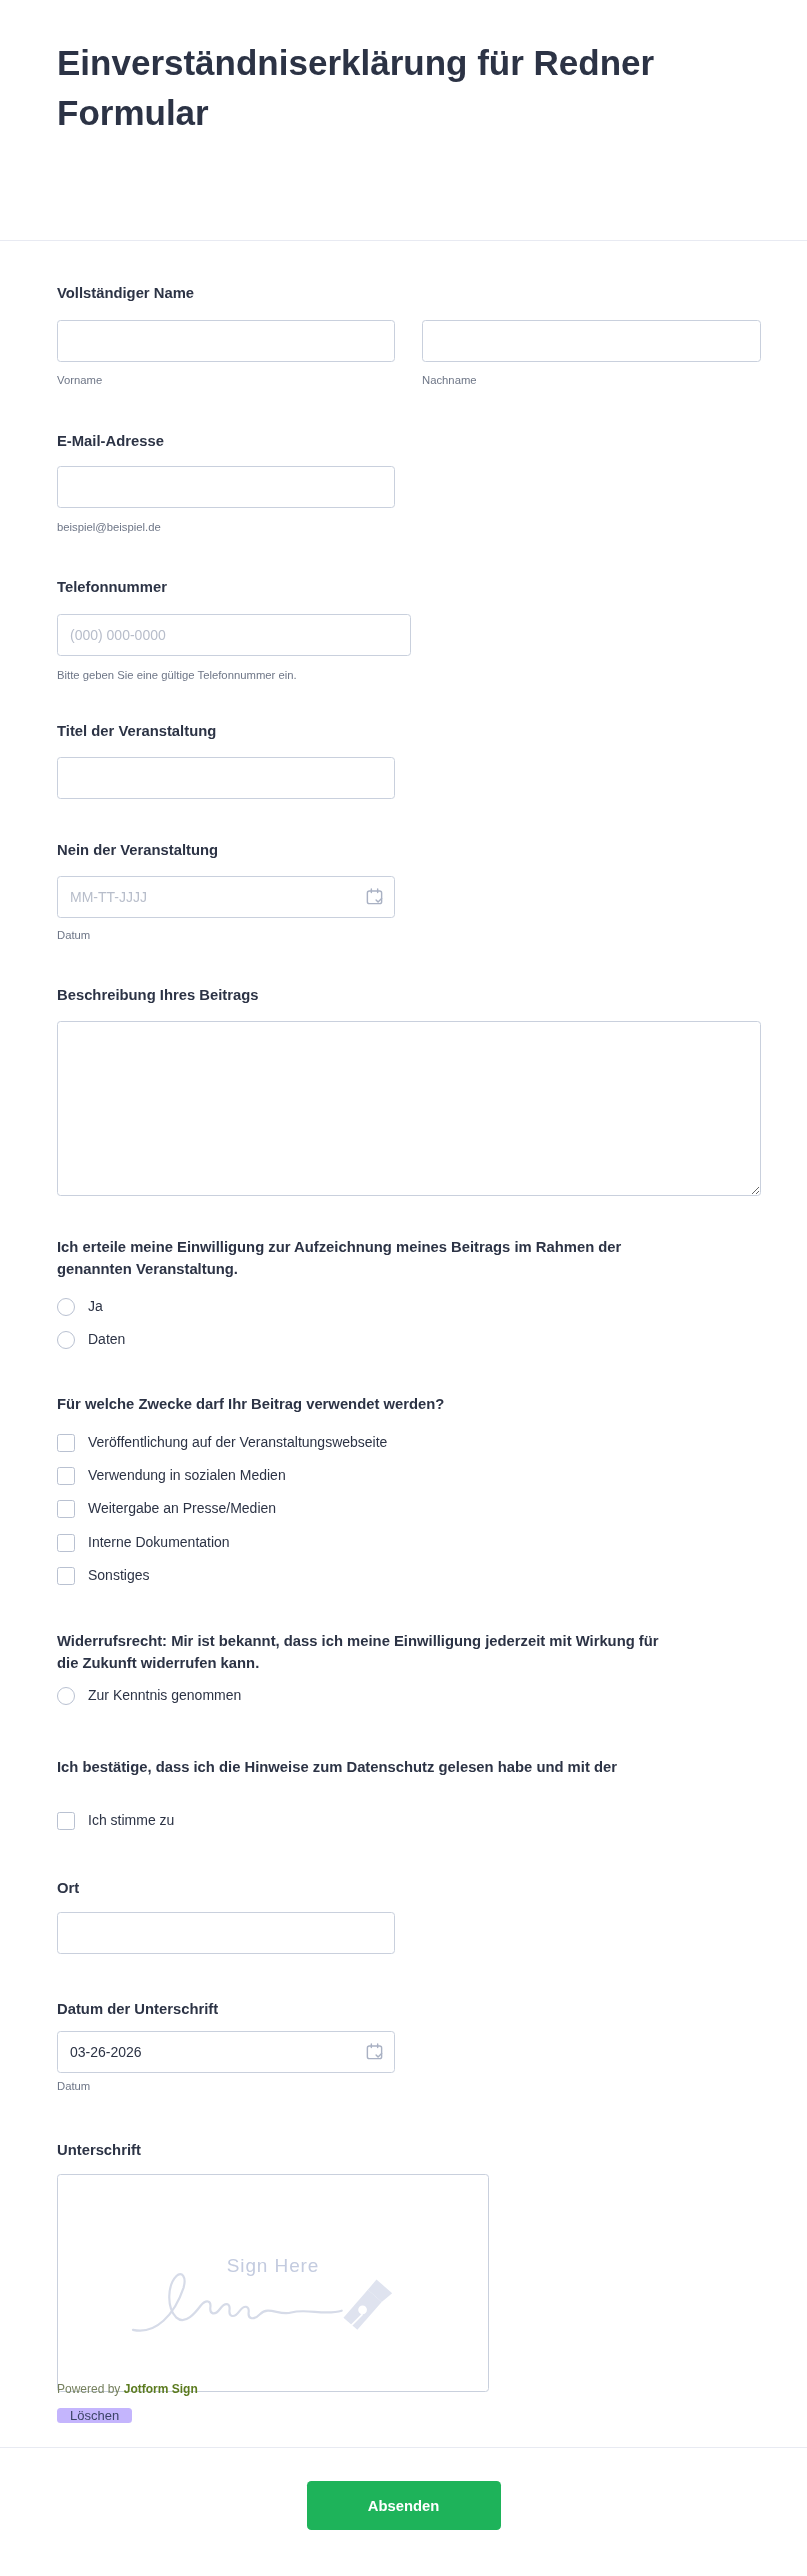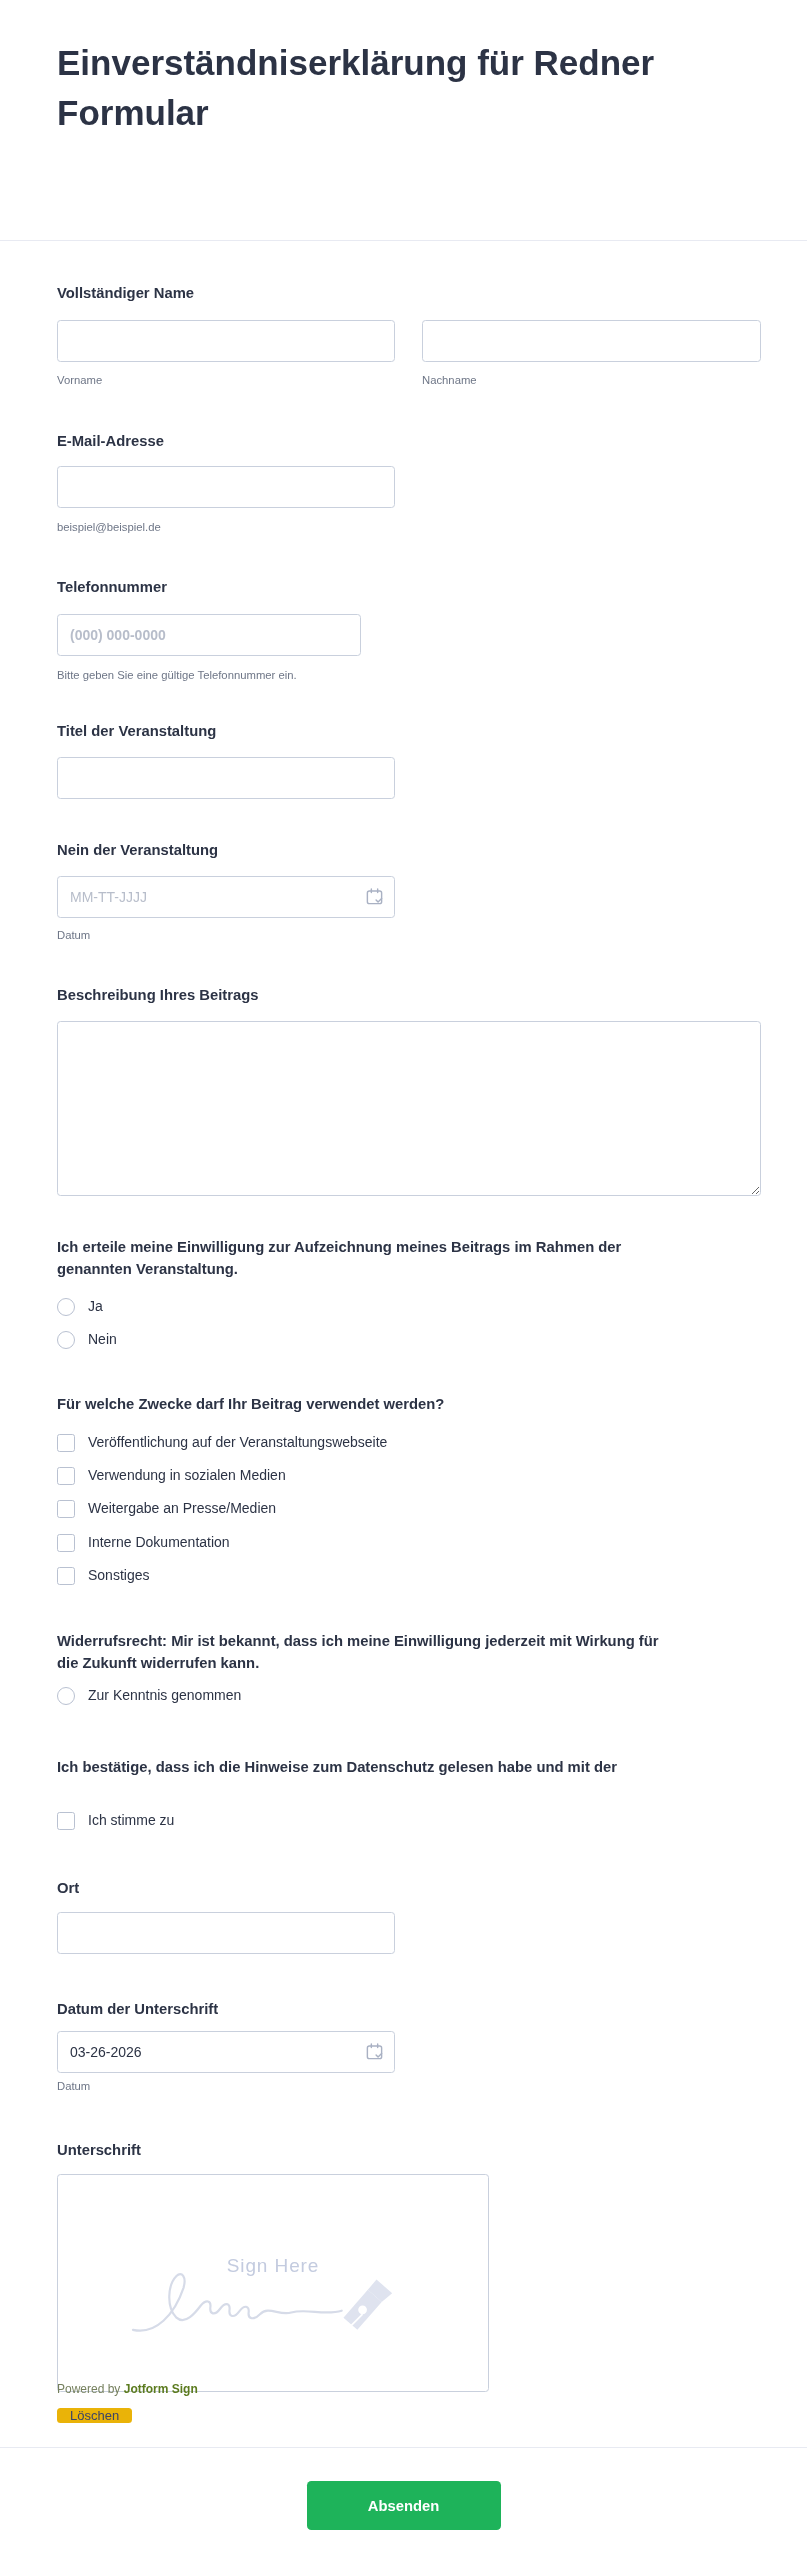--- a/index.html
+++ b/index.html
@@ -52,21 +52,21 @@
   }
   .sig-art { position:absolute; top:87px; left:50%; transform:translateX(-50%); }
   .footer-row {
     position:absolute; display:flex; align-items:flex-start; justify-content:flex-end;
     gap:12px;
     flex-direction:column;
   }
   .powered { font-size:12px; color:#76805e; }
   .powered b { color:#5c7b1f; font-weight:700; }
   .chip {
-    height:26px; padding:0 13px; background:#eab308; border:none; border-radius:3.5px;
+    height:26px; padding:0 13px; background:#c4b5fd; border:none; border-radius:3.5px;
     font-family:"Liberation Sans", sans-serif; font-size:13px; color:#3c4468;
     display:flex; align-items:center; cursor:pointer;
   }
   .submit-btn {
     position:absolute; left:50%; transform:translateX(-50%);
     width:194px; height:49px; background:#1eb35a; border:none; border-radius:4.3px;
     color:#ffffff; font-family:"Liberation Sans", sans-serif;
     font-size:14.8px; font-weight:700; cursor:pointer;
   }
 </style>
@@ -87,21 +87,21 @@
   <input class="tinput" style="top: 320px; left: 57px; width: 338px;" type="text" value="">
   <input class="tinput" style="top: 320px; left: 422px; width: 339px;" type="text" value="">
   <div class="abs sublabel" style="top:373px;">Vorname</div>
   <div class="sublabel" style="position:absolute; left:422px; top:373px;">Nachname</div>
 
   <div class="abs qlabel" style="top:431px;">E-Mail-Adresse</div>
   <input class="tinput" style="top: 466px; left: 57px; width: 338px;" type="text" value="">
   <div class="abs sublabel" style="top:520px;">beispiel@beispiel.de</div>
 
   <div class="abs qlabel" style="top:577px;">Telefonnummer</div>
-  <input class="tinput" style="top: 614px; left: 57px; width: 304px; font-weight: bold;" type="text" placeholder="(000) 000-0000">
+  <input class="tinput" style="top: 614px; left: 57px; width: 354px;" type="text" placeholder="(000) 000-0000">
   <div class="abs sublabel" style="top:668px;">Bitte geben Sie eine gültige Telefonnummer ein.</div>
 
   <div class="abs qlabel" style="top:721px;">Titel der Veranstaltung</div>
   <input class="tinput" style="top: 757px; left: 57px; width: 338px;" type="text" value="">
 
   <div class="abs qlabel" style="top:840px;">Nein der Veranstaltung</div>
   <input class="tinput" style="top: 876px; left: 57px; width: 338px; padding-right: 40px;" type="text" placeholder="MM-TT-JJJJ">
   <svg class="cal-icon" style="left:365px; top:887px;" viewBox="0 0 24 24">
     <rect x="3" y="5" width="18" height="16" rx="2.5" fill="none" stroke="#a9b1c3" stroke-width="1.8"></rect>
     <line x1="8" y1="2.5" x2="8" y2="7" stroke="#a9b1c3" stroke-width="1.8" stroke-linecap="round"></line>
@@ -116,21 +116,21 @@
   <div class="abs para" style="top:1236px;">
     <div>Ich erteile meine Einwilligung zur Aufzeichnung meines Beitrags im Rahmen der</div>
     <div>genannten Veranstaltung.</div>
   </div>
   <div class="opt-row" style="left:57px; top:1297px;">
     <span class="radio-ctl"></span>
     <span class="opt-label">Ja</span>
   </div>
   <div class="opt-row" style="left:57px; top:1330px;">
     <span class="radio-ctl"></span>
-    <span class="opt-label">Nein</span>
+    <span class="opt-label">Daten</span>
   </div>
 
   <div class="abs para" style="top:1393px;">Für welche Zwecke darf Ihr Beitrag verwendet werden?</div>
   <div class="opt-row" style="left:57px; top:1433px;">
     <span class="check-ctl"></span>
     <span class="opt-label">Veröffentlichung auf der Veranstaltungswebseite</span>
   </div>
   <div class="opt-row" style="left:57px; top:1466px;">
     <span class="check-ctl"></span>
     <span class="opt-label">Verwendung in sozialen Medien</span>

